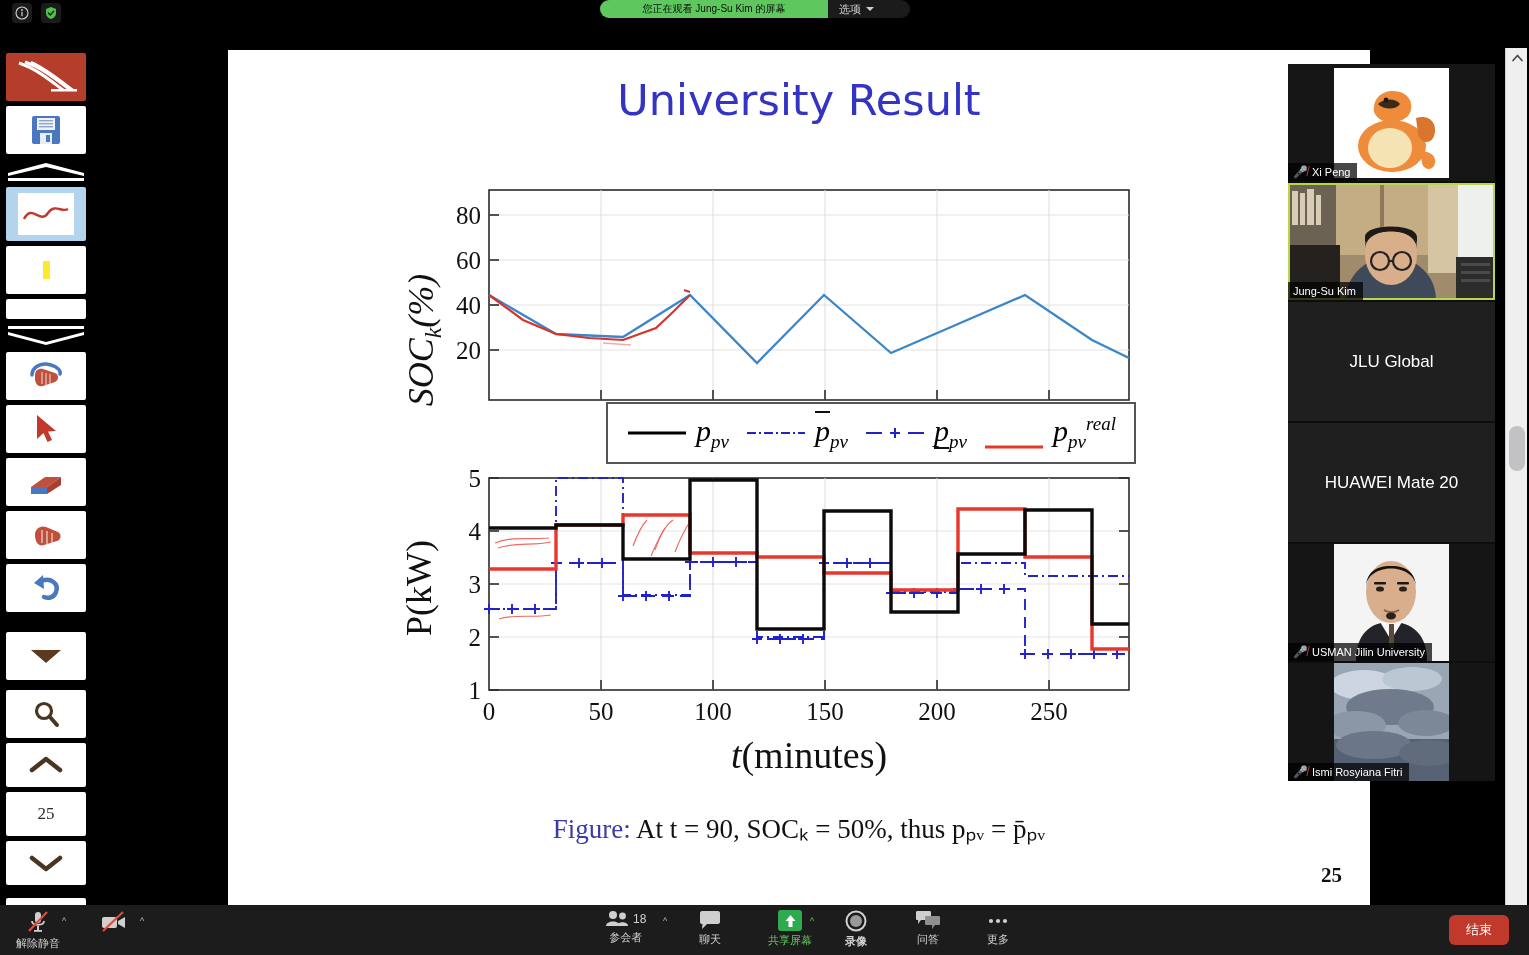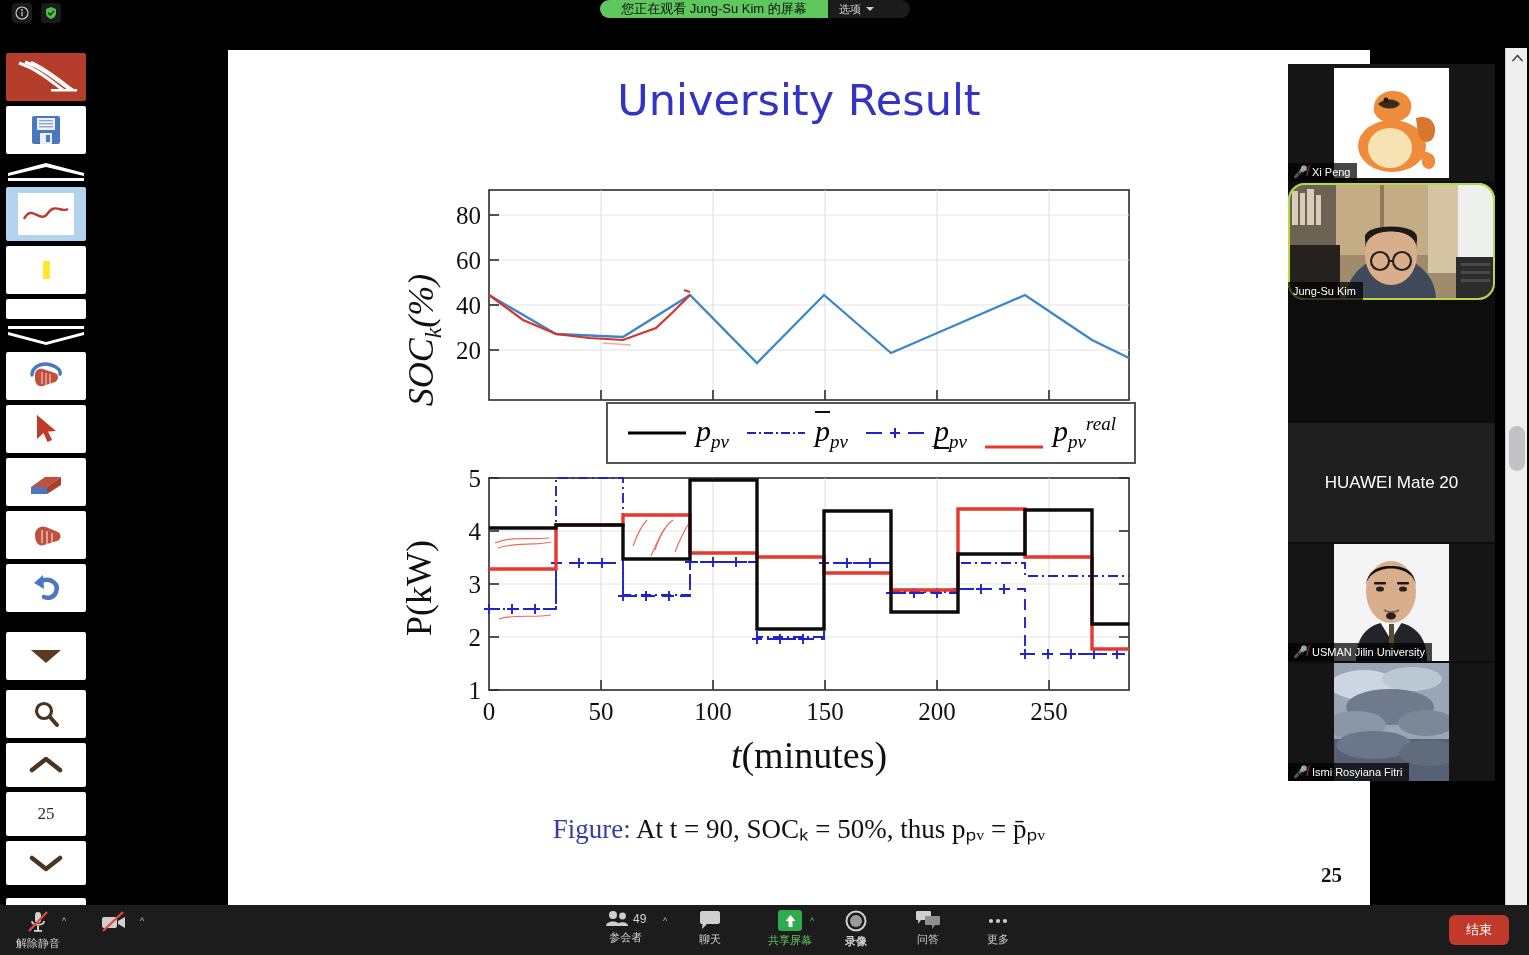--- a/index.html
+++ b/index.html
@@ -17,21 +17,21 @@
     position:absolute; top:3px; width:20px; height:20px; border-radius:4px;
     background:#1b1b1b; display:flex; align-items:center; justify-content:center;
   }
   .tb-icon.info { left:12px; }
   .tb-icon.shield { left:41px; }
   .share-pill {
     position:absolute; left:600px; top:0; width:310px; height:18px;
     background:#1b1b1b; border-radius:9px; display:flex; align-items:center;
   }
   .share-pill .green {
-    background:#5ec85e; color:#0d0d0d; font-size:13px; height:18px;
+    background:#5ec85e; color:#0d0d0d; font-size:10px; height:18px;
     border-radius:9px 0 0 9px; padding:0 14px; display:flex; align-items:center;
     width:228px; justify-content:center; white-space:nowrap;
   }
   .share-pill .opt {
     color:#d8d8d8; font-size:11px; padding-left:11px; display:flex; align-items:center; gap:5px;
   }
   .caret-dn { width:0;height:0;border-left:4px solid transparent;border-right:4px solid transparent;border-top:4px solid #cfcfcf; }
 
   
   .rail { position:absolute; left:0; top:45px; width:92px; height:860px; background:#000; }
@@ -61,21 +61,21 @@
   .caption .fig { color:#3a3aa8; }
   .cap-line2 { padding-left:42px; }
 
   
   .chartwrap { position:absolute; }
   .axlabel { font-family:"Liberation Serif", serif; fill:#111; }
 
   
   .strip { position:absolute; left:1288px; top:64px; width:207px; height:717px; background:#0d0d0d; }
   .tile { position:absolute; left:0; width:207px; background:#1f1f1f; overflow:hidden; }
-  .tile.active { outline:2px solid #b7d64a; outline-offset:-2px;border-radius:17px; }
+  .tile.active { outline:2px solid #b7d64a; outline-offset:-2px; }
   .tile-name {
     position:absolute; left:0; bottom:0; background:rgba(0,0,0,.72); color:#fff;
     font-size:11px; padding:3px 7px 3px 5px; display:flex; align-items:center; gap:4px; white-space:nowrap;
   }
   .tile-center { position:absolute; left:0; top:0; width:100%; height:100%;
     display:flex; align-items:center; justify-content:center; color:#fff; font-size:17px; }
   .mic-off { color:#e03b3b; font-size:12px; line-height:1; }
 
   .vscroll { position:absolute; left:1505px; top:48px; width:22px; height:857px; background:#efeff0; border-left:1px solid #cfcfcf; }
   .vscroll .arrow { position:absolute; left:0; width:22px; height:20px; display:flex; align-items:center; justify-content:center; color:#4a4a4a; font-size:10px; }
@@ -529,20 +529,23 @@
             <circle cx="114" cy="78" r="9"></circle>
             <path d="M101 78 L105 78"></path>
           </g>
         <rect x="0" y="62" width="52" height="55" fill="#24211e"></rect>
       </svg>
       <div class="tile-name">
         <span>Jung-Su Kim</span>
       </div>
     </div>
 
+    <div class="tile" style="top:238px; height:119px;">
+      <div class="tile-center">JLU Global</div>
+    </div>
 
     <div class="tile" style="top:359px; height:119px;">
       <div class="tile-center">HUAWEI Mate 20</div>
     </div>
 
     <div class="tile" style="top:480px; height:117px; background:#151515;">
       <div style="position:absolute;left:46px;top:0;width:115px;height:117px;background:#f2f2f2;">
         <svg width="115" height="117" viewBox="0 0 115 117">
           <rect width="115" height="117" fill="#f4f4f4"></rect>
           <path d="M22 117 C22 90 36 78 57 78 C78 78 93 90 93 117 Z" fill="#23232a"></path>
@@ -627,21 +630,21 @@
     <span class="chev-sm" style="left:140px;">^</span>
 
     <div class="ctl" style="left:605px;">
       <div style="display:flex;align-items:center;gap:4px;">
         <svg width="24" height="18" viewBox="0 0 24 18">
           <circle cx="8" cy="5" r="4" fill="#cfcfcf"></circle>
             <path d="M1 16 C1 10 15 10 15 16 Z" fill="#cfcfcf"></path>
           <circle cx="17.5" cy="6" r="3.4" fill="#cfcfcf"></circle>
             <path d="M12 16 C12 11 23 11 23 16 Z" fill="#cfcfcf"></path>
         </svg>
-        <span style="color:#d2d2d2;font-size:12px;">49</span>
+        <span style="color:#d2d2d2;font-size:12px;">18</span>
       </div>
       <span class="lbl">参会者</span>
     </div>
     <span class="chev-sm" style="left:663px;">^</span>
 
     <div class="ctl" style="left:698px;">
       <svg width="24" height="20" viewBox="0 0 24 20">
         <path d="M2 3 C2 1.4 3.4 1 5 1 L19 1 C20.6 1 22 1.4 22 3 L22 12 C22 13.6 20.6 14 19 14 L9 14 L4 19 L4.5 14 C3 14 2 13.6 2 12 Z" fill="#cfcfcf"></path>
       </svg>
       <span class="lbl">聊天</span>

